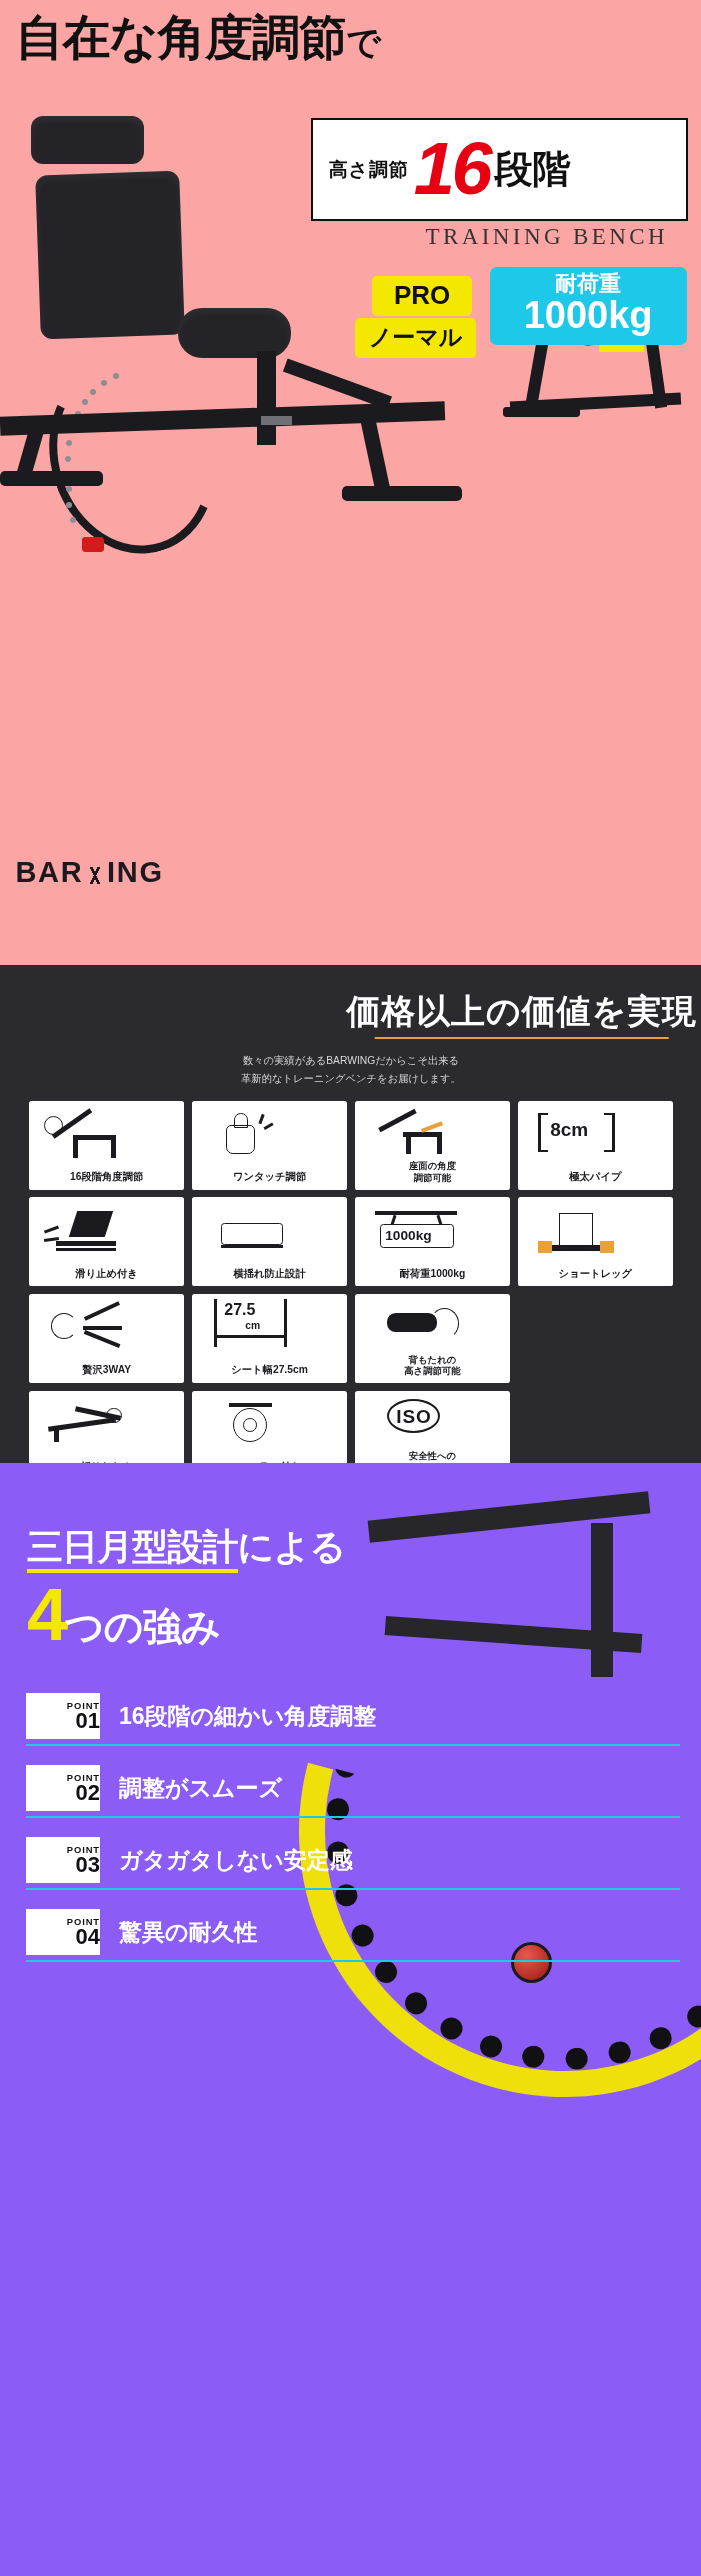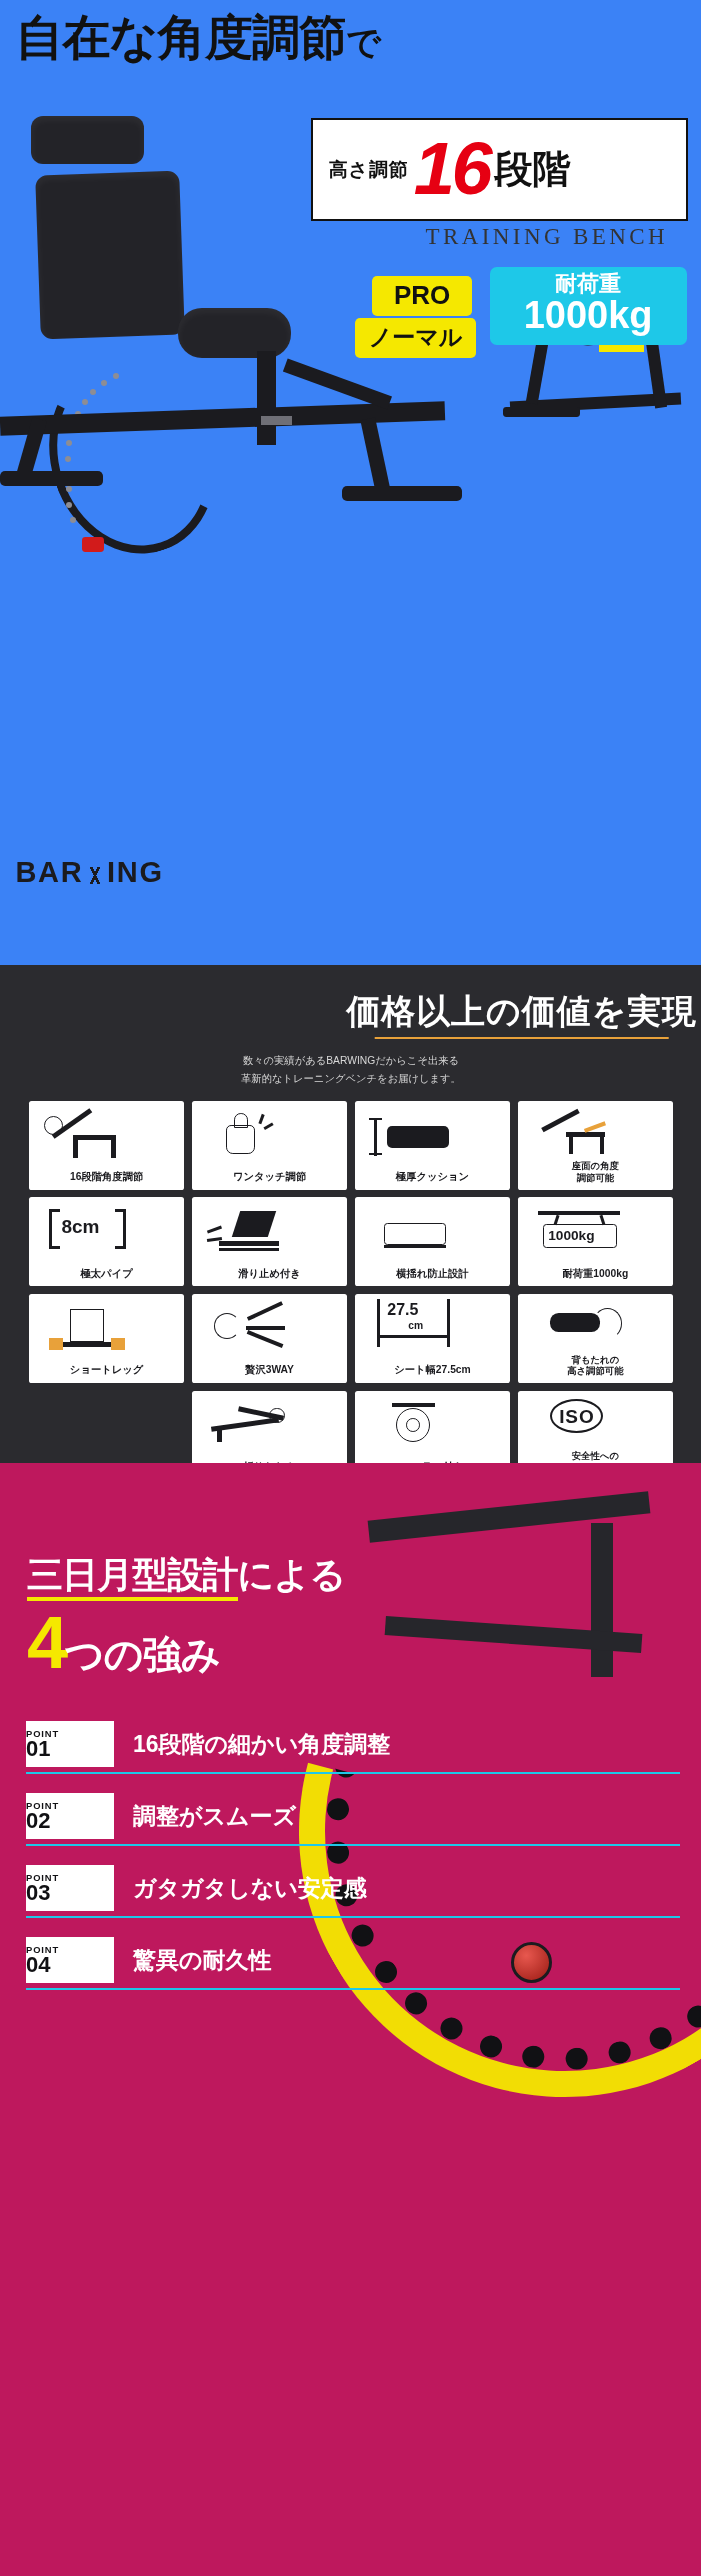--- a/index.html
+++ b/index.html
@@ -14,21 +14,21 @@
     position: relative;
     overflow: hidden;
     background: #ffffff;
   }
 
   
   .hero {
     position: relative;
     width: 702px;
     height: 965px;
-    background: #3b82f6;
+    background: #fca5a5;
     overflow: hidden;
   }
   .hero-head {
     position: relative;
     padding: 12px 15.4px 0 15.4px;
     height: 180px;
   }
   .hl-line1 {
     font-size: 48px;
     font-weight: bold;
@@ -274,23 +274,23 @@
   .so { position: absolute; border: 1.7px solid #1b1b1f; }
   .bigtxt {
     position: absolute; font-weight: bold; color: #1b1b1f;
   }
 
   
   .strengths {
     position: relative;
     width: 702px;
     height: 1113px;
-    background: #be185d;
+    background: #8b5cf6;
     overflow: hidden;
-    padding-top: 88px;
+    padding-top: 60px;
   }
   .str-bg-arc {
     position: absolute;
     right: -128px;
     top: 103px;
     width: 531px;
     height: 531px;
     border-radius: 50%;
     border: 26px solid #f5e800;
     border-right-color: transparent;
@@ -369,26 +369,26 @@
   }
   .prow {
     display: flex;
     align-items: stretch;
     height: 53px;
     margin-bottom: 19px;
     border-bottom: 2.6px solid #1ec8e8;
     padding-bottom: 5.1px;
   }
   .pbadge {
-    width: 88px;
+    width: 74px;
     background: #ffffff;
     color: #111114;
     display: flex;
     flex-direction: column;
-    align-items: flex-start;
+    align-items: flex-end;
     justify-content: center;
     line-height: 1;
     flex: none;
   }
   .pbadge .pt { font-size: 9.4px; font-weight: bold; letter-spacing: 0.9px; }
   .pbadge .pn { font-size: 22px; font-weight: bold; }
   .ptext {
     flex: 1;
     color: #ffffff;
     font-size: 23px;
@@ -499,29 +499,20 @@
       <div class="cell">
         <div class="art">
           <div class="so" style="left:31px; top:19px; width:29px; height:29px; border-radius:5.1px 5.1px 6.8px 6.8px;"></div>
           <div class="so" style="left:39px; top:6.8px; width:13.7px; height:15.4px; border-radius:6.8px 6.8px 0 0;"></div>
           <div class="s" style="left:65px; top:8.6px; width:2.6px; height:10.3px; transform:rotate(20deg);"></div>
           <div class="s" style="left:72px; top:15.4px; width:2.6px; height:10.3px; transform:rotate(60deg);"></div>
         </div>
         <div class="cap">ワンタッチ調節</div>
       </div>
 
-      <div class="cell">
-        <div class="art">
-          <div class="s" style="left:29px; top:20.5px; width:62px; height:22px; border-radius:5.1px;"></div>
-          <div class="s" style="left:15.4px; top:12px; width:3.4px; height:38px;"></div>
-          <div class="s" style="left:10.3px; top:12px; width:13.7px; height:2.6px;"></div>
-          <div class="s" style="left:10.3px; top:47px; width:13.7px; height:2.6px;"></div>
-        </div>
-        <div class="cap">極厚クッション</div>
-      </div>
 
       <div class="cell">
         <div class="art">
           <div class="s" style="left:19px; top:12px; width:41px; height:5.1px; transform:rotate(-28deg);"></div>
           <div class="s" style="left:45px; top:26px; width:39px; height:5.1px;"></div>
           <div class="s" style="left:48px; top:29px; width:4.3px; height:19px;"></div>
           <div class="s" style="left:79px; top:29px; width:4.3px; height:19px;"></div>
           <div class="s" style="left:63px; top:19px; width:22px; height:4.3px; background:#e8a13a; transform:rotate(-20deg);"></div>
         </div>
         <div class="cap small">座面の角度</div>

